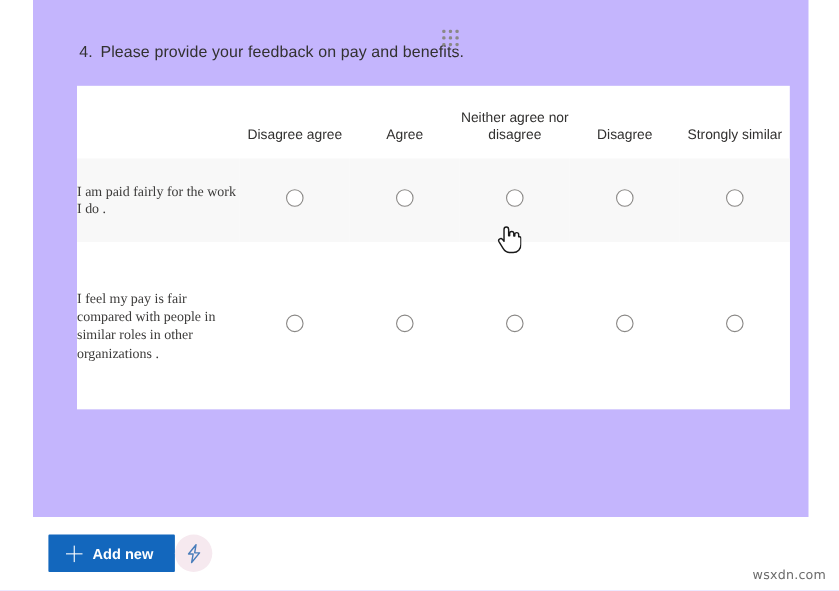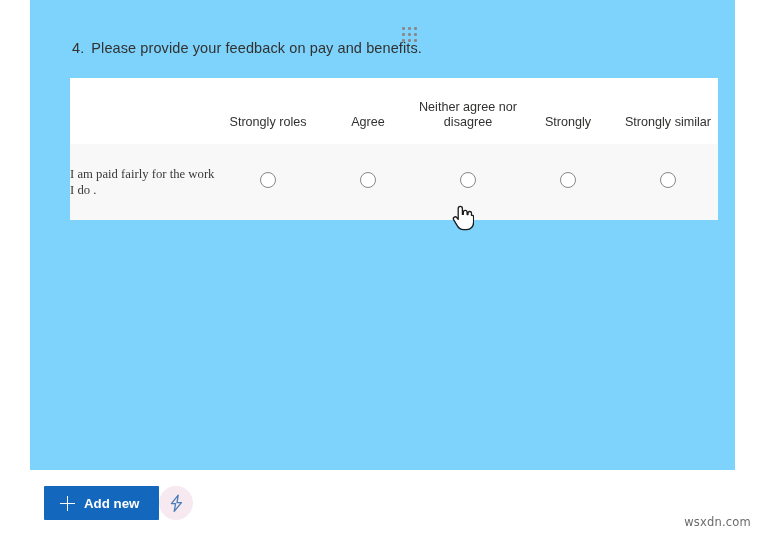--- a/index.html
+++ b/index.html
@@ -15,21 +15,21 @@
     position: relative;
   }
 
   
   #question-card {
     position: absolute;
     left: 30px;
     top: 0px;
     width: 705px;
     height: 470px;
-    background: #7dd3fc;
+    background: #c4b5fd;
     box-sizing: border-box;
   }
 
   
   #drag-handle {
     position: absolute;
     left: 372px;
     top: 27px;
     width: 20px;
     height: 14px;
@@ -224,30 +224,38 @@
       <col class="label-col">
       <col class="opt-col">
       <col class="opt-col">
       <col class="opt-col">
       <col class="opt-col">
       <col class="opt-col">
     </colgroup>
     <thead>
       <tr>
         <th class="label-head"></th>
-        <th>Strongly roles</th>
+        <th>Disagree agree</th>
         <th>Agree</th>
         <th>Neither agree nor disagree</th>
-        <th>Strongly</th>
+        <th>Disagree</th>
         <th>Strongly similar</th>
       </tr>
     </thead>
     <tbody>
       <tr class="shaded row-h1">
         <td class="row-label">I am paid fairly for the work I do .</td>
+        <td class="radio-cell"><span class="radio"></span></td>
+        <td class="radio-cell"><span class="radio"></span></td>
+        <td class="radio-cell"><span class="radio"></span></td>
+        <td class="radio-cell"><span class="radio"></span></td>
+        <td class="radio-cell"><span class="radio"></span></td>
+      </tr>
+      <tr class="plain row-h2">
+        <td class="row-label">I feel my pay is fair compared with people in similar roles in other organizations .</td>
         <td class="radio-cell"><span class="radio"></span></td>
         <td class="radio-cell"><span class="radio"></span></td>
         <td class="radio-cell"><span class="radio"></span></td>
         <td class="radio-cell"><span class="radio"></span></td>
         <td class="radio-cell"><span class="radio"></span></td>
       </tr>
     </tbody>
   </table>
 </div>
 

